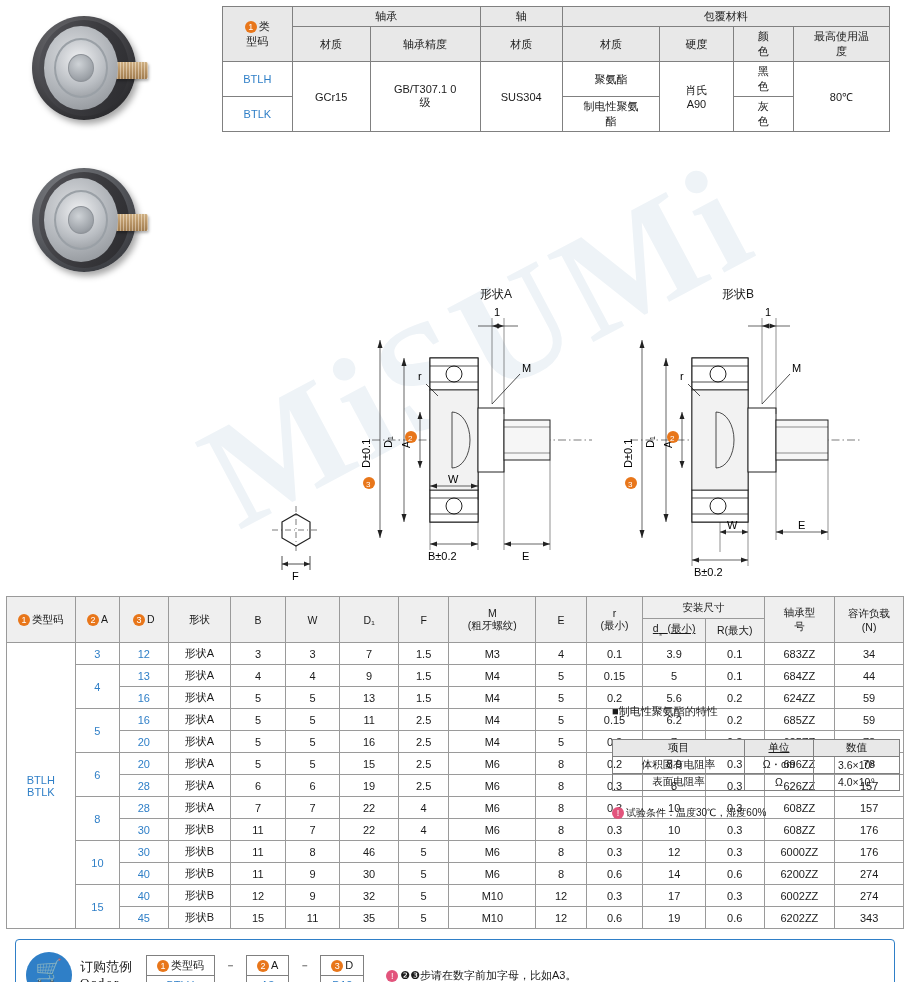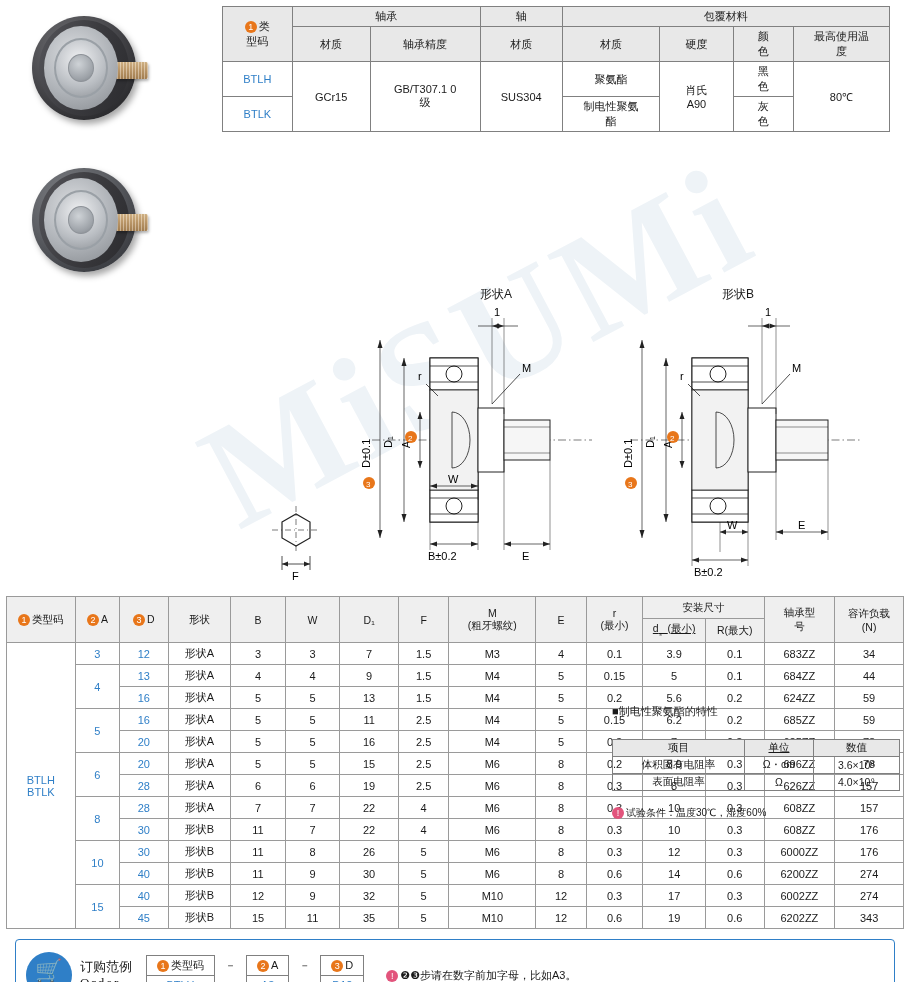--- a/index.html
+++ b/index.html
@@ -541,21 +541,21 @@
         <td>0.3</td>
         <td>608ZZ</td>
         <td>176</td>
       </tr>
       <tr>
         <td class="num" rowspan="2">10</td>
         <td class="num">30</td>
         <td>形状B</td>
         <td>11</td>
         <td>8</td>
-        <td>26</td>
+        <td>46</td>
         <td>5</td>
         <td>M6</td>
         <td>8</td>
         <td>0.3</td>
         <td>12</td>
         <td>0.3</td>
         <td>6000ZZ</td>
         <td>176</td>
       </tr>
       <tr>

